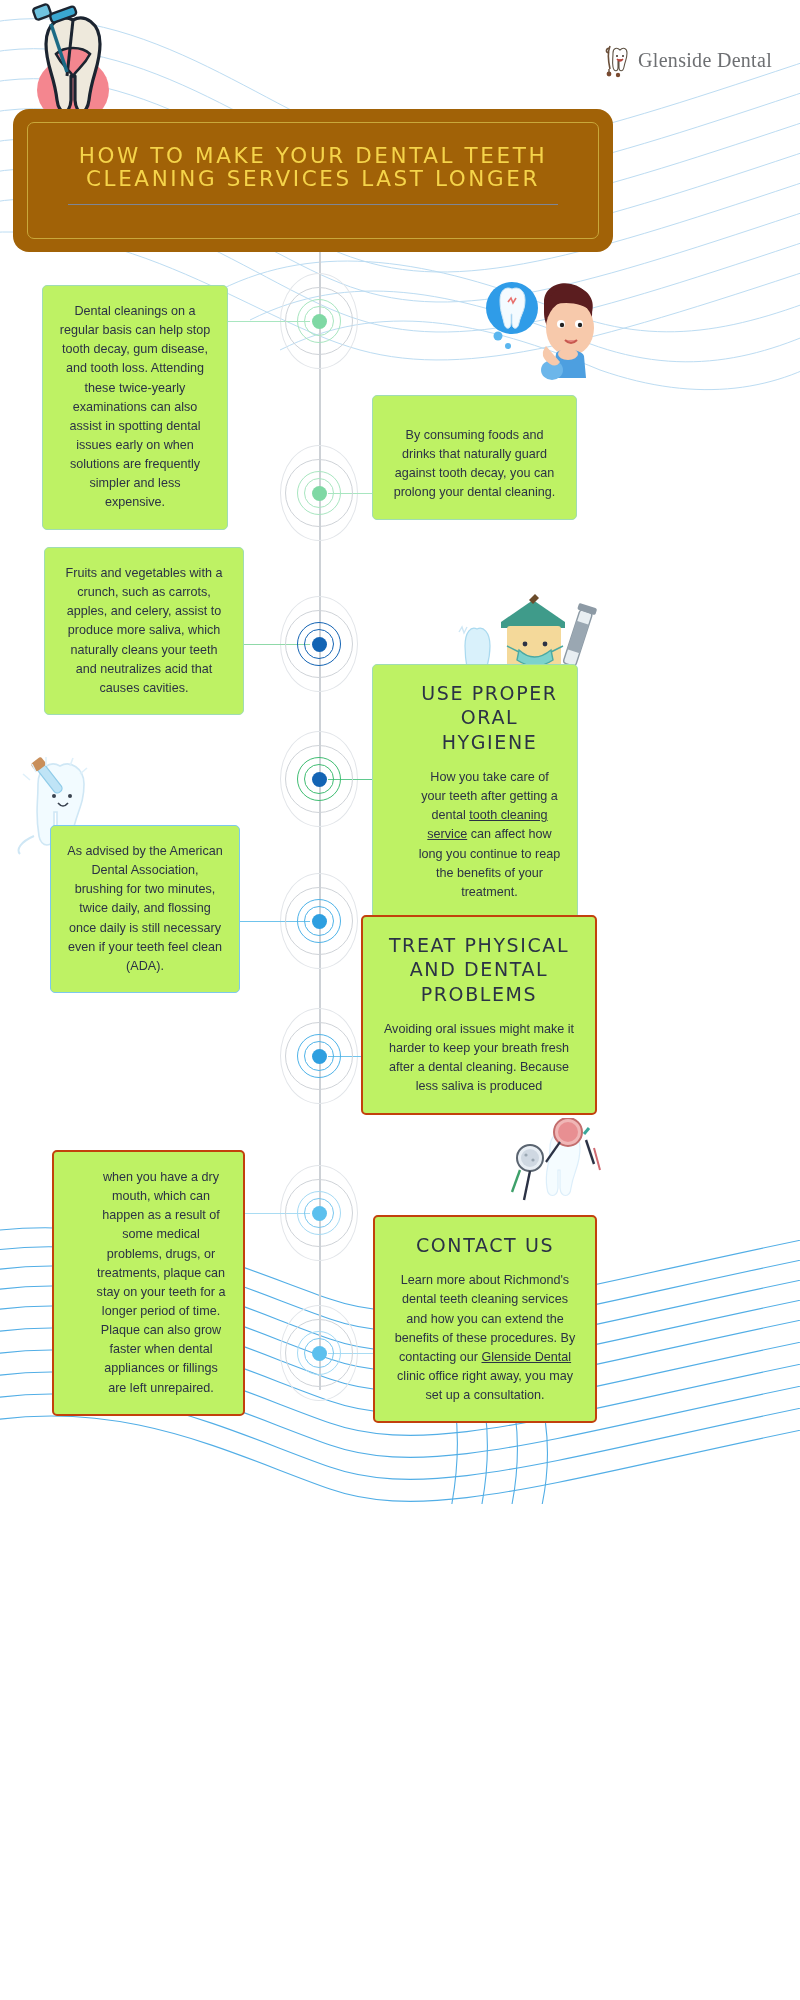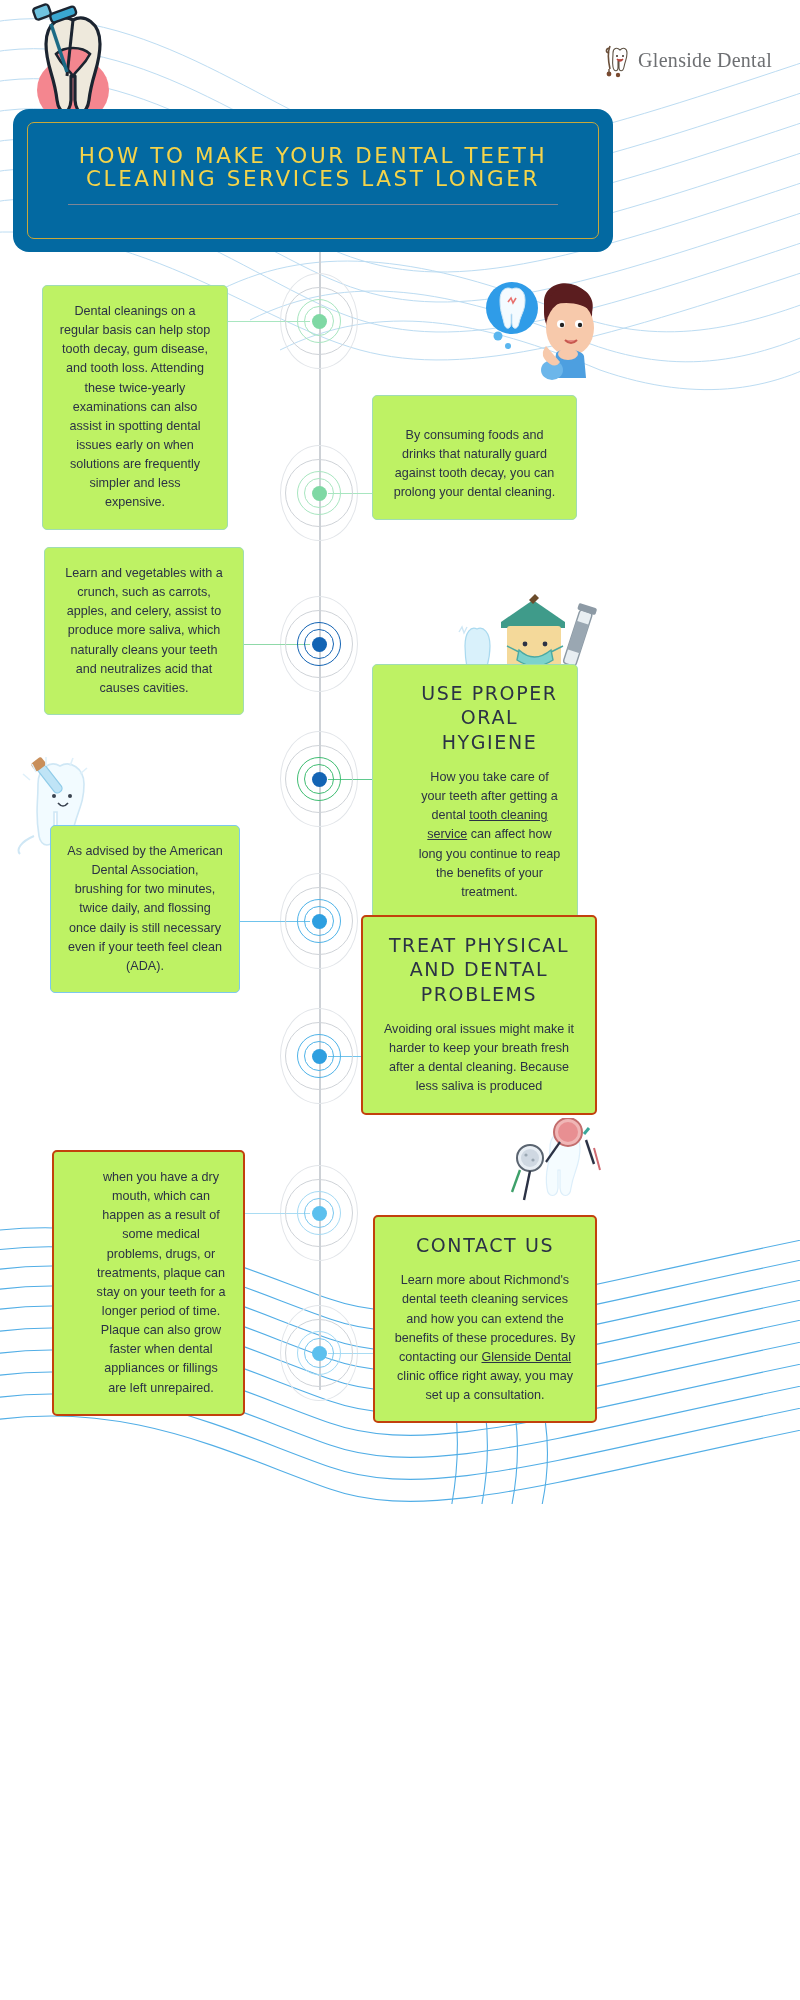--- a/index.html
+++ b/index.html
@@ -32,21 +32,21 @@
   }
   .brand-mark { width: 34px; height: 36px; flex: none; }
   .brand-name {
     font-family: "Liberation Serif", serif;
     font-size: 20px; color: #6d6f72; letter-spacing: .3px; white-space: nowrap;
   }
 
   .title-card {
     position: absolute; left: 13px; top: 109px;
     width: 600px; height: 143px;
-    background: #0369a1; border-radius: 16px;
+    background: #a16207; border-radius: 16px;
     z-index: 4;
   }
   .title-inner {
     position: absolute; left: 14px; top: 13px; right: 14px; bottom: 13px;
     border: 1px solid #c9a83a; border-radius: 7px;
     display: flex; flex-direction: column; align-items: center;
     padding-top: 21px;
   }
   .title-text {
     color: #f5d44a;
@@ -382,21 +382,21 @@
 
   <div class="card green" style="left:42px;top:285px;width:186px;">
     <div>Dental cleanings on a regular basis can help stop tooth decay, gum disease, and tooth loss. Attending these twice-yearly examinations can also assist in spotting dental issues early on when solutions are frequently simpler and less expensive.</div>
   </div>
 
   <div class="card green" style="left:372px;top:395px;width:205px;">
     <div class="card-body">By consuming foods and drinks that naturally guard against tooth decay, you can prolong your dental cleaning.</div>
   </div>
 
   <div class="card green" style="left:44px;top:547px;width:200px;">
-    <div>Learn and vegetables with a crunch, such as carrots, apples, and celery, assist to produce more saliva, which naturally cleans your teeth and neutralizes acid that causes cavities.</div>
+    <div>Fruits and vegetables with a crunch, such as carrots, apples, and celery, assist to produce more saliva, which naturally cleans your teeth and neutralizes acid that causes cavities.</div>
   </div>
 
   <div class="card green" style="left:372px;top:664px;width:206px;padding-left:44px;">
     <div class="card-heading">USE PROPER ORAL HYGIENE</div>
     <div class="card-body"><span>How you take care of your teeth after getting a dental </span><span class="ul">tooth cleaning service</span><span> can affect how long you continue to reap the benefits of your treatment.</span></div>
   </div>
 
   <div class="card blue" style="left:50px;top:825px;width:190px;">
     <div>As advised by the American Dental Association, brushing for two minutes, twice daily, and flossing once daily is still necessary even if your teeth feel clean (ADA).</div>
   </div>

